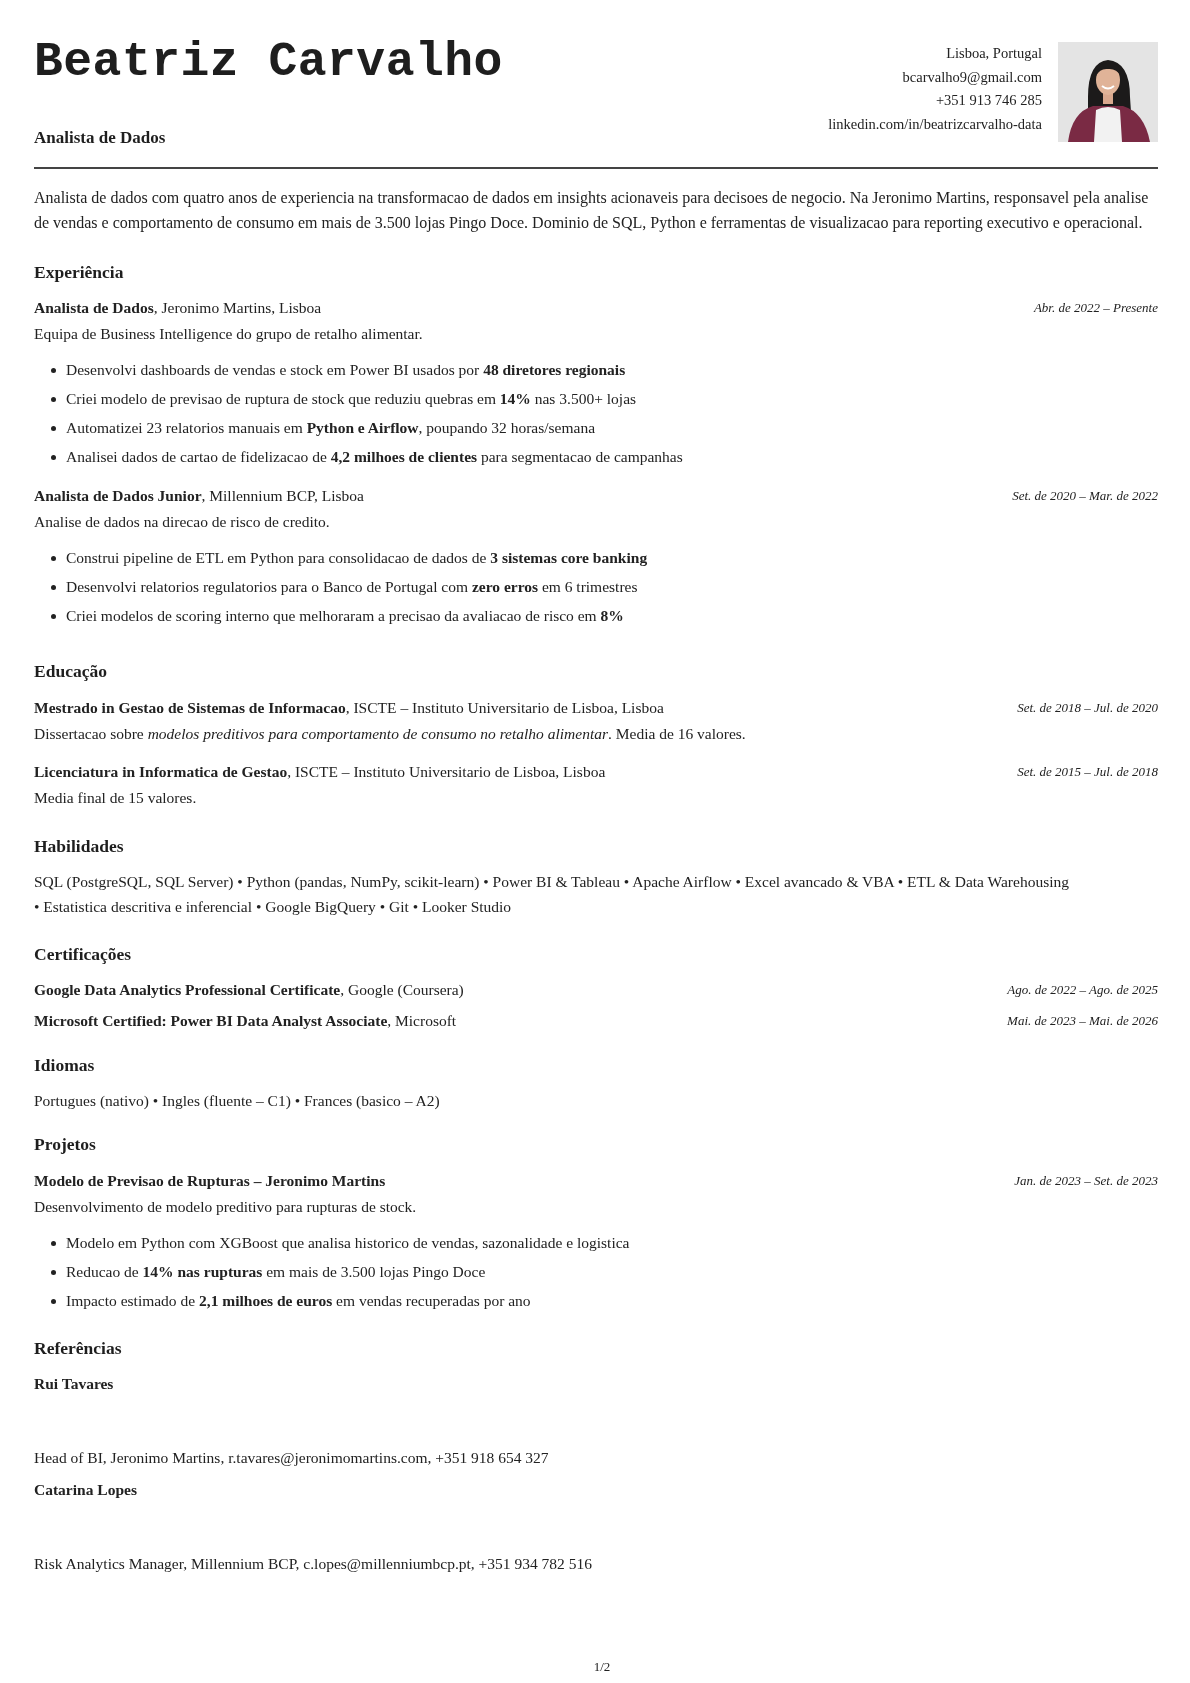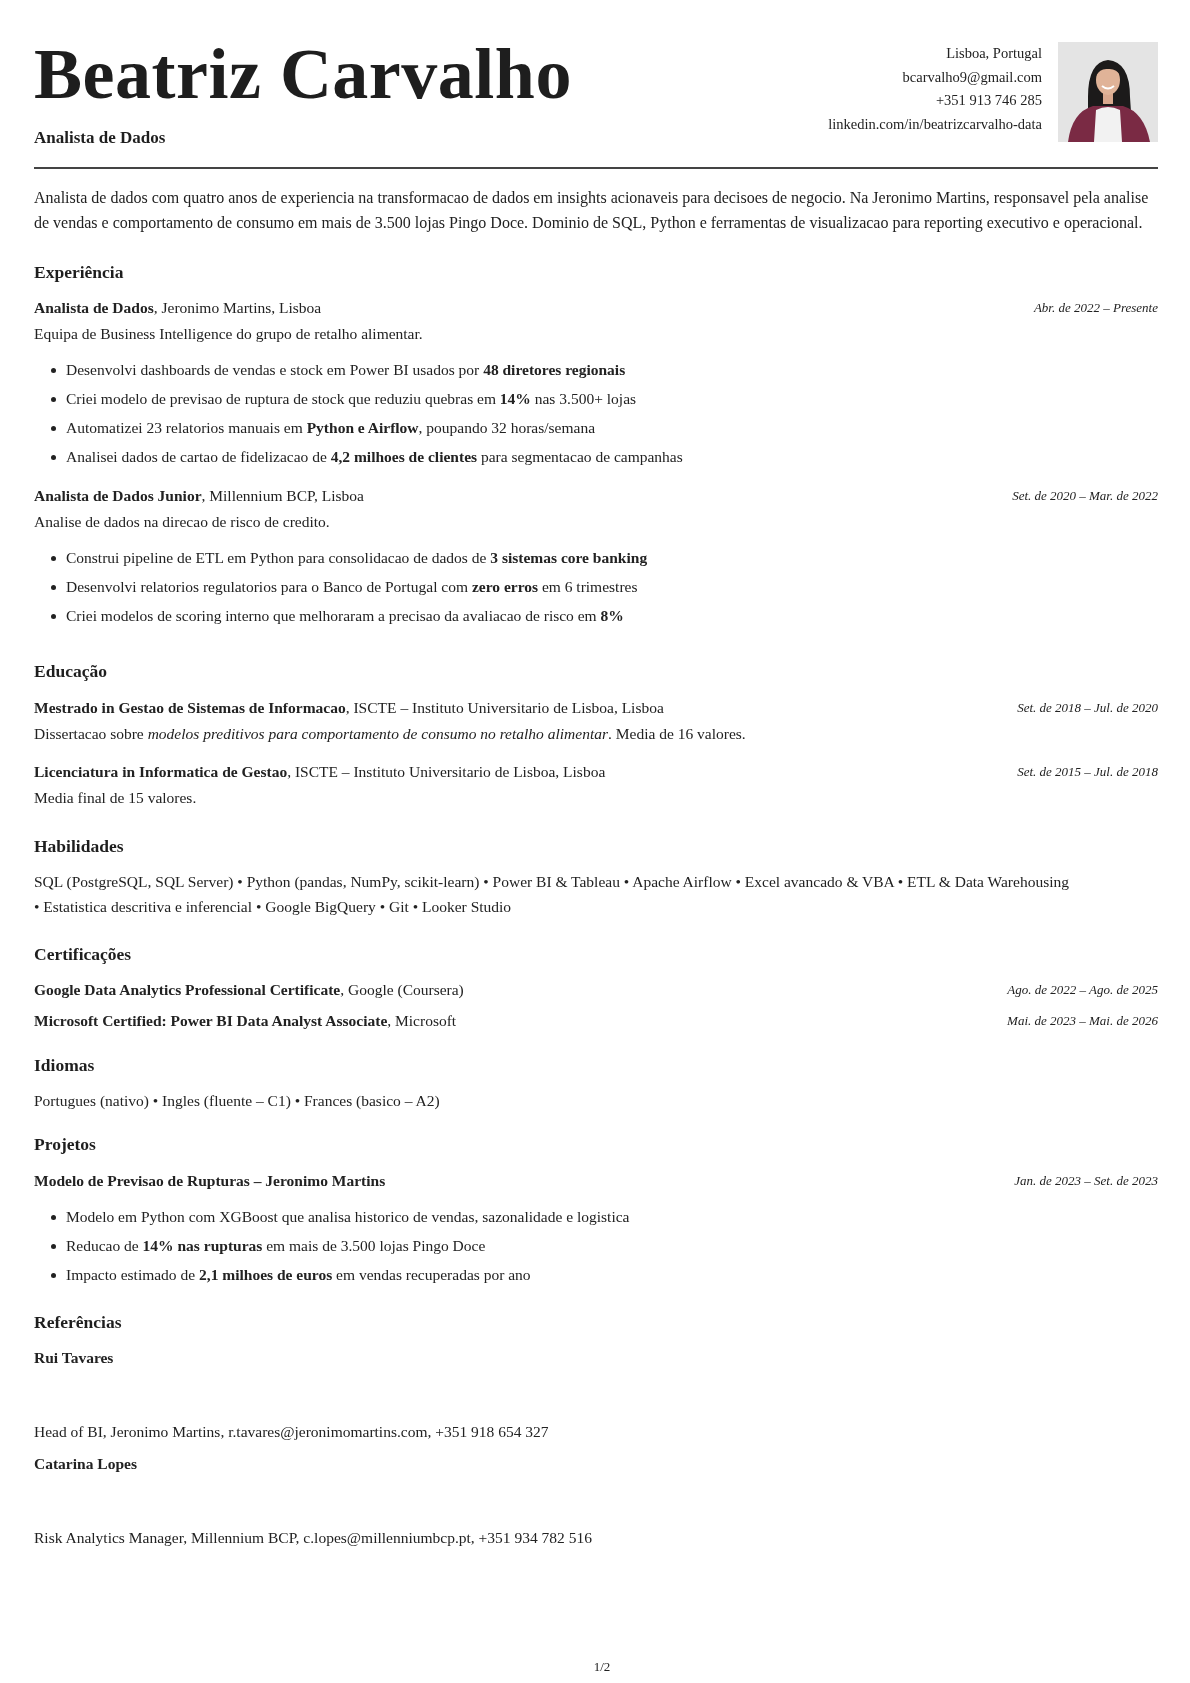--- a/index.html
+++ b/index.html
@@ -9,22 +9,23 @@
     color: #222222;
     position: relative;
     font-size: 15.5px;
     line-height: 1.5;
   }
   .page { position: absolute; left: 34px; top: 0; width: 1124px; }
 
   .header { position: relative; height: 170px; }
   .name {
     position: absolute; left: 0; top: 38px;
-    font-size: 72px; font-weight: bold; line-height: 1; letter-spacing: 0.5px;
+    font-size: 48px; font-weight: bold; line-height: 1; letter-spacing: 0.5px;
     color: #1e1e1e;
+    font-family: Liberation Mono, monospace;
   }
   .role {
     position: absolute; left: 0; top: 125px;
     font-size: 17px; font-weight: bold; color: #1e1e1e;
   }
   .contact {
     position: absolute; right: 116px; top: 42px;
     text-align: right; font-size: 14.5px; line-height: 23.5px;
   }
   .photo {
@@ -150,20 +151,21 @@
     <div class="date">Mai. de 2023 – Mai. de 2026</div>
   </div>
 
   <div class="section-title" style="margin-top:18px">Idiomas</div>
   <div class="inline-list">Portugues (nativo) • Ingles (fluente – C1) • Frances (basico – A2)</div>
 
   <div class="section-title" style="margin-top:18px">Projetos</div>
   <div class="entry">
     <div class="entry-head"><b>Modelo de Previsao de Rupturas – Jeronimo Martins</b></div>
     <div class="date">Jan. de 2023 – Set. de 2023</div>
+    <div class="entry-desc">Desenvolvimento de modelo preditivo para rupturas de stock.</div>
     <ul class="bullets">
       <li><span>Modelo em Python com XGBoost que analisa historico de vendas, sazonalidade e logistica</span><b></b><span></span></li>
       <li><span>Reducao de </span><b>14% nas rupturas</b><span> em mais de 3.500 lojas Pingo Doce</span></li>
       <li><span>Impacto estimado de </span><b>2,1 milhoes de euros</b><span> em vendas recuperadas por ano</span></li>
     </ul>
   </div>
 
   <div class="section-title" style="margin-top:20px">Referências</div>
   <div>
     <div class="ref-name">Rui Tavares</div>

